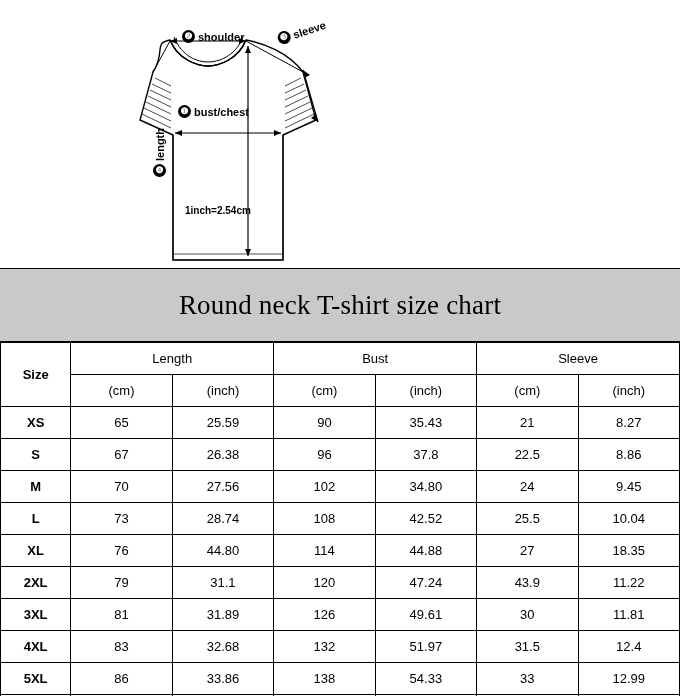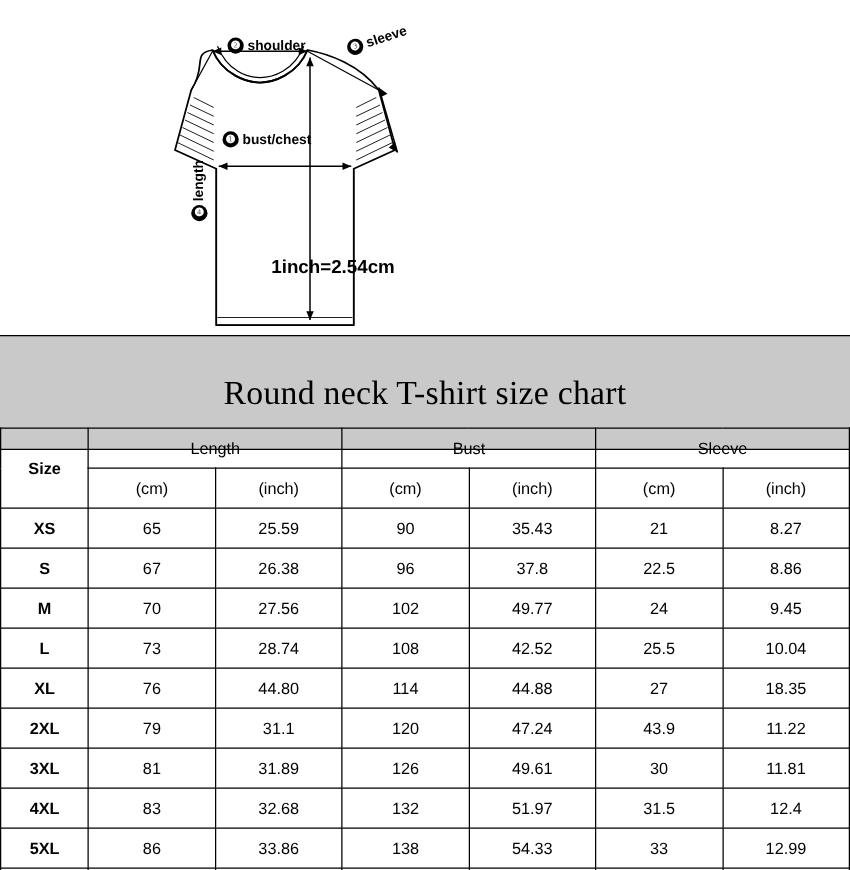--- a/index.html
+++ b/index.html
@@ -67,24 +67,23 @@
   }
   .c-length .bullet {
     margin: 0 0 3px 0;
     writing-mode: horizontal-tb;
     transform: rotate(180deg);
   }
   .inch-note {
     position: absolute;
     left: 185px;
     top: 205px;
-    font-size: 15px;
-    font-weight: bold;
-    color: #000;
-    margin-left: 32px;
+    font-size: 10px;
+    font-weight: bold;
+    color: #000;
   }
 
   
   .attention {
     position: absolute;
     left: 336px;
     top: 82px;
     width: 340px;
   }
   .attention-title {
@@ -102,21 +101,21 @@
     line-height: 1.42;
     font-family: "Liberation Serif", serif;
   }
 
   
   .chart-title-bar {
     position: absolute;
     left: 0;
     top: 268px;
     width: 680px;
-    height: 92px;
+    height: 74px;
     background: #c9c9c9;
     border-top: 1px solid #000;
     border-bottom: 1px solid #000;
     box-sizing: border-box;
     display: flex;
     align-items: center;
     justify-content: center;
   }
   .chart-title {
     font-size: 27px;
@@ -310,21 +309,21 @@
         <td>96</td>
         <td class="red">37.8</td>
         <td>22.5</td>
         <td class="red">8.86</td>
       </tr>
       <tr>
         <td class="size-cell">M</td>
         <td>70</td>
         <td class="red">27.56</td>
         <td>102</td>
-        <td class="red">49.77</td>
+        <td class="red">34.80</td>
         <td>24</td>
         <td class="red">9.45</td>
       </tr>
       <tr>
         <td class="size-cell">L</td>
         <td>73</td>
         <td class="red">28.74</td>
         <td>108</td>
         <td class="red">42.52</td>
         <td>25.5</td>

